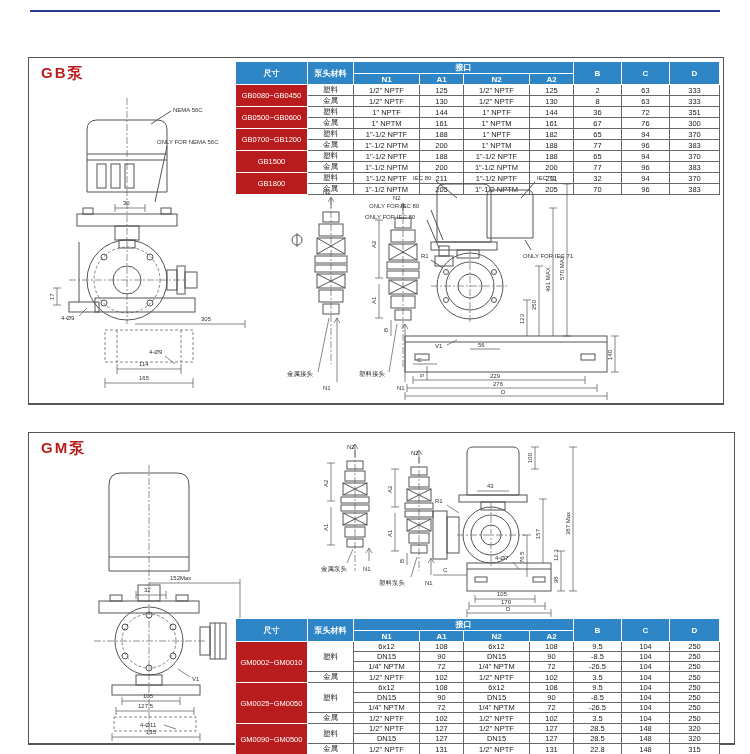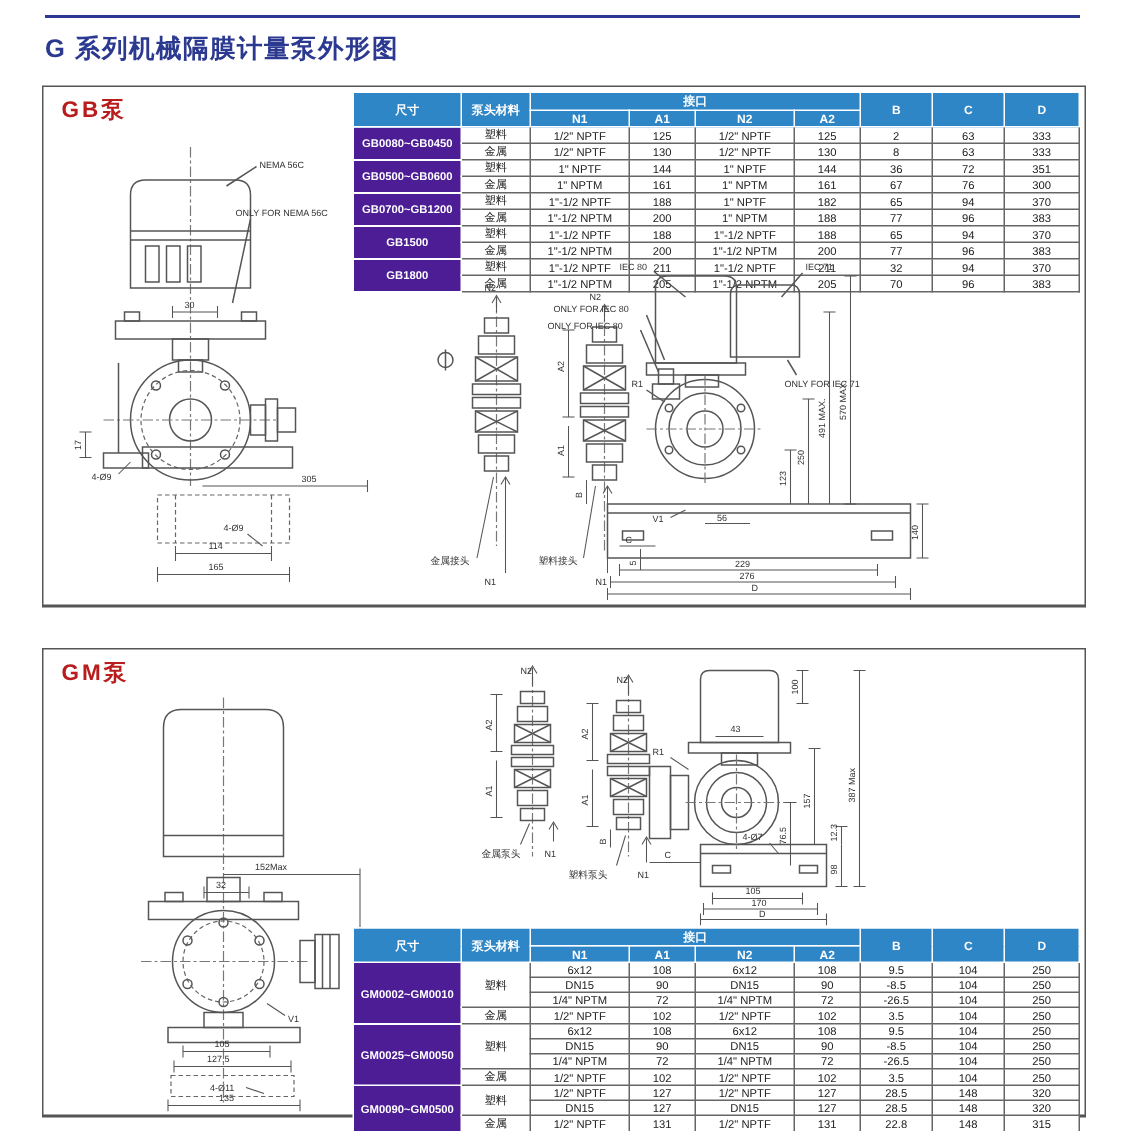--- a/index.html
+++ b/index.html
@@ -2,44 +2,43 @@
 <html><head>
 <meta charset="utf-8">
 <style>
   html,body{margin:0;padding:0;background:#fff;}
   body{font-family:"Liberation Sans","DejaVu Sans",sans-serif;}
   .page{position:relative;width:750px;height:754px;background:#fff;overflow:hidden;}
   .toprule{position:absolute;left:30px;top:10px;width:690px;height:2px;background:#2b3990;}
   .title{position:absolute;left:30px;top:21px;font-size:17px;font-weight:bold;color:#2b3990;letter-spacing:1px;}
   .box{position:absolute;left:28px;width:694px;border:1px solid #555;border-bottom-width:2px;background:#fff;}
   #gbbox{top:57px;height:345px;}
-  #gmbox{top:432px;height:310px;}
+  #gmbox{top:432px;height:310px;padding-left:11px;}
   .seclabel{position:absolute;left:12px;top:6px;font-size:15px;font-weight:bold;color:#b91c1c;letter-spacing:2px;}
   .tblwrap{position:absolute;left:206px;width:485px;}
   #gbtbl{top:3px;}
   #gmtbl{top:185px;}
   table.spec{border-collapse:collapse;width:484px;table-layout:fixed;border:1px solid #000000;}
   table.spec th{background:#2e86c7;color:#fff;font-size:8px;font-weight:bold;border:1px solid #fff;height:10px;padding:0;text-align:center;}
   table.spec td{font-size:7.5px;color:#222;border:1px solid #666;height:9px;padding:0 1px;text-align:center;white-space:nowrap;overflow:hidden;background:#fff;}
-  table.spec td.cs{background:#4c1d95;color:#fff;font-weight:bold;border:1px solid #fff;}
+  table.spec td.cs{background:#b91c1c;color:#fff;font-weight:normal;border:1px solid #fff;}
   table.spec td.cm{color:#222;}
   svg{position:absolute;}
   .ln{fill:none;stroke:#555;stroke-width:1;}
   .cl{fill:none;stroke:#777;stroke-width:0.8;stroke-dasharray:7 2 2 2;}
   .dsh{fill:none;stroke:#666;stroke-width:0.8;stroke-dasharray:3 2;}
   .dim{fill:none;stroke:#555;stroke-width:0.7;}
   text.t6{font-family:"Liberation Sans","DejaVu Sans",sans-serif;font-size:6px;fill:#333;}
   text.tzh{font-family:"Liberation Sans","DejaVu Sans",sans-serif;font-size:6.5px;fill:#333;}
 </style>
 </head>
 <body>
 
 <div class="page">
   <div class="toprule"></div>
-  <div class="title">G 系列机械隔膜计量泵外形图</div>
 
   <div class="box" id="gbbox">
     <div class="seclabel">GB泵</div>
 
     <div class="tblwrap" id="gbtbl">
       <table class="spec">
         <colgroup>
             <col style="width:72px">
             <col style="width:46px">
             <col style="width:66px">

